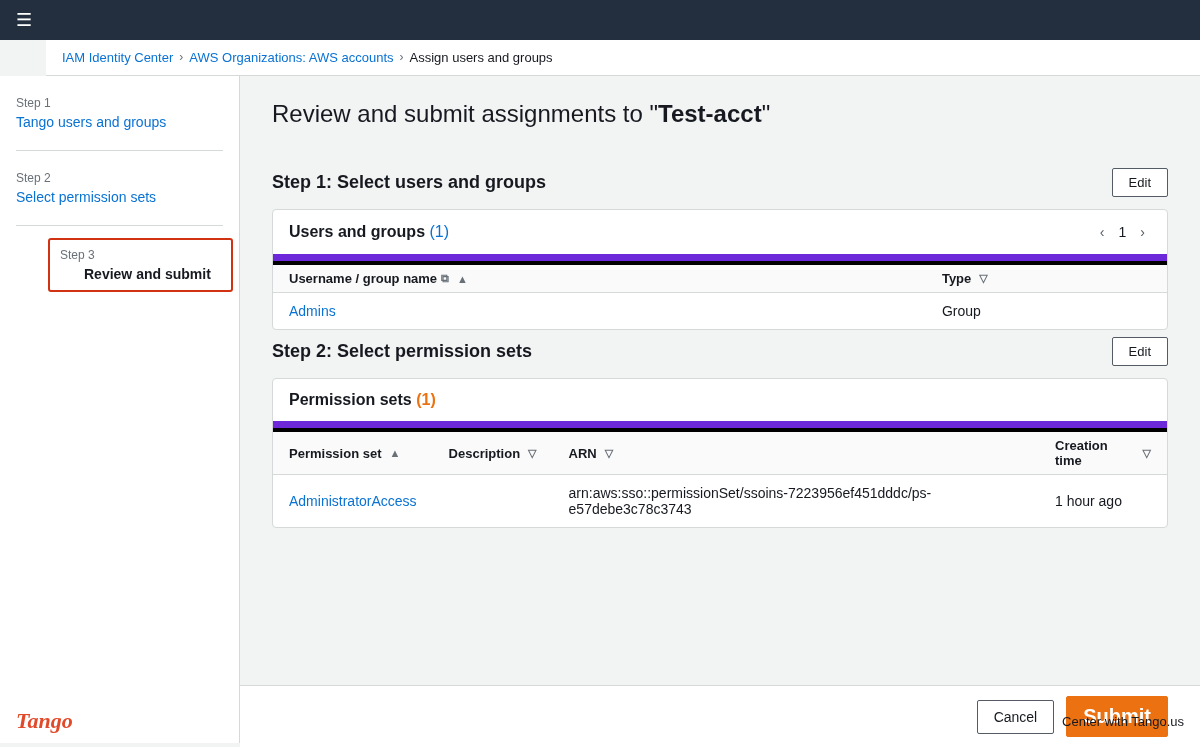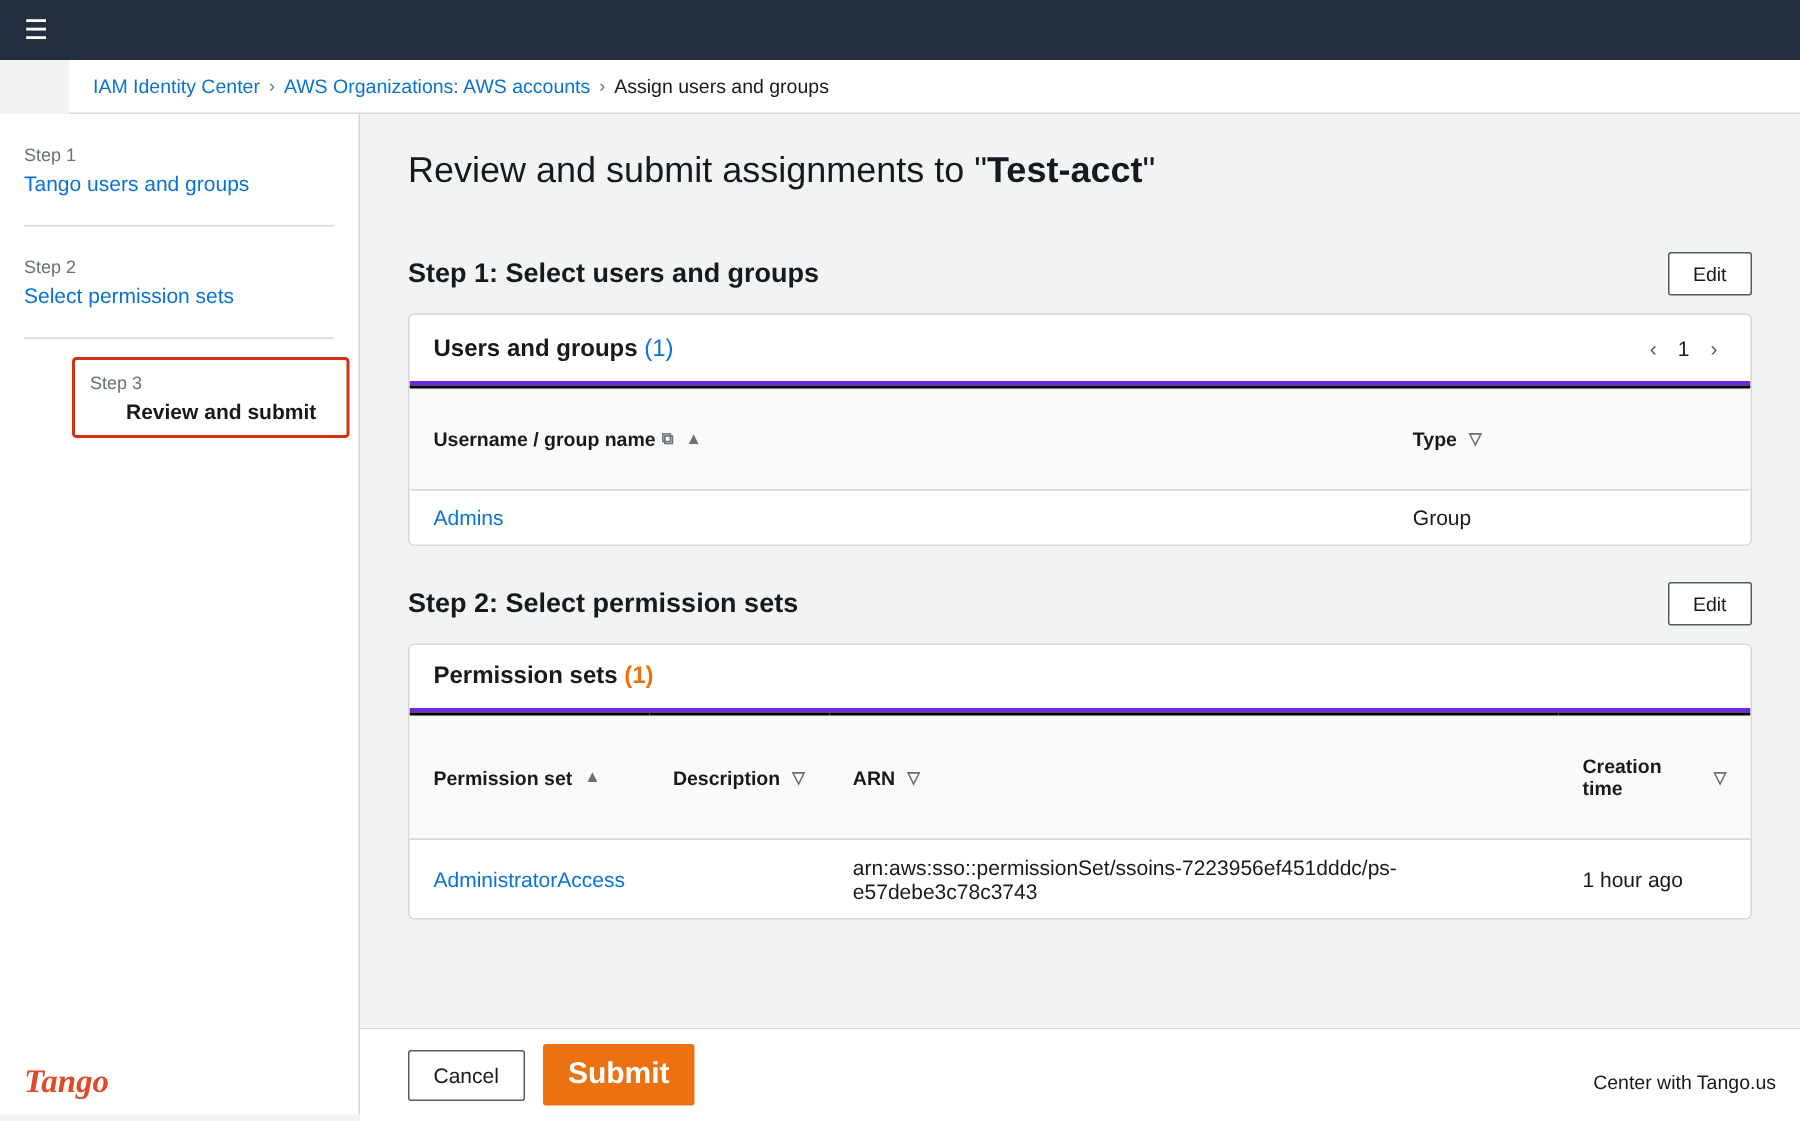--- a/index.html
+++ b/index.html
@@ -90,21 +90,21 @@
     .page-title {
       font-size: 24px;
       font-weight: 400;
       margin-bottom: 40px;
       color: #16191f;
     }
     .page-title strong {
       font-weight: 700;
     }
     .section {
-      margin-bottom: 24px;
+      margin-bottom: 7px;
     }
     .section-header {
       display: flex;
       justify-content: space-between;
       align-items: center;
       margin-bottom: 12px;
     }
     .section-title {
       font-size: 18px;
       font-weight: 700;
@@ -120,23 +120,23 @@
     }
     .table-container {
       border: 1px solid #d5d9d9;
       border-radius: 4px;
       background: #fff;
       overflow: hidden;
     }
     .table-header-row {
       display: flex;
       justify-content: space-between;
-      align-items: flex-end;
+      align-items: center;
       padding: 12px 16px;
-      border-bottom: 3px solid #6d28d9;
+      border-bottom: 7px solid #6d28d9;
     }
     .table-title {
       font-size: 16px;
       font-weight: 700;
     }
     .table-title .count {
       color: #0972d3;
       font-weight: 400;
     }
     .pagination {
@@ -158,26 +158,26 @@
       color: #16191f;
     }
     table {
       width: 100%;
       border-collapse: collapse;
     }
     thead tr {
       background: #fafafa;
     }
     th {
-      padding: 26px 16px;
+      padding: 6px 16px;
       text-align: left;
       font-weight: 700;
       font-size: 13px;
       color: #16191f;
-      border-top: 2px solid #000000;
+      border-top: 4px solid #000000;
       border-bottom: 1px solid #d5d9d9;
     }
     td {
       padding: 10px 16px;
       font-size: 14px;
       border-bottom: 1px solid #eaeded;
     }
     tr:last-child td { border-bottom: none; }
     .sort-icon { color: #687078; font-size: 11px; margin-left: 4px; }
     .link-icon { font-size: 11px; color: #687078; }
@@ -190,21 +190,21 @@
     .footer-bar {
       position: fixed;
       bottom: 0;
       right: 0;
       left: 240px;
       height: 62px;
       background: #fff;
       border-top: 1px solid #d5d9d9;
       display: flex;
       align-items: center;
-      justify-content: flex-start;
+      justify-content: flex-end;
       padding: 0 32px;
       gap: 12px;
     }
     .btn-cancel {
       border: 1px solid #545b64;
       background: #fff;
       padding: 8px 16px;
       font-size: 14px;
       cursor: pointer;
       border-radius: 2px;

